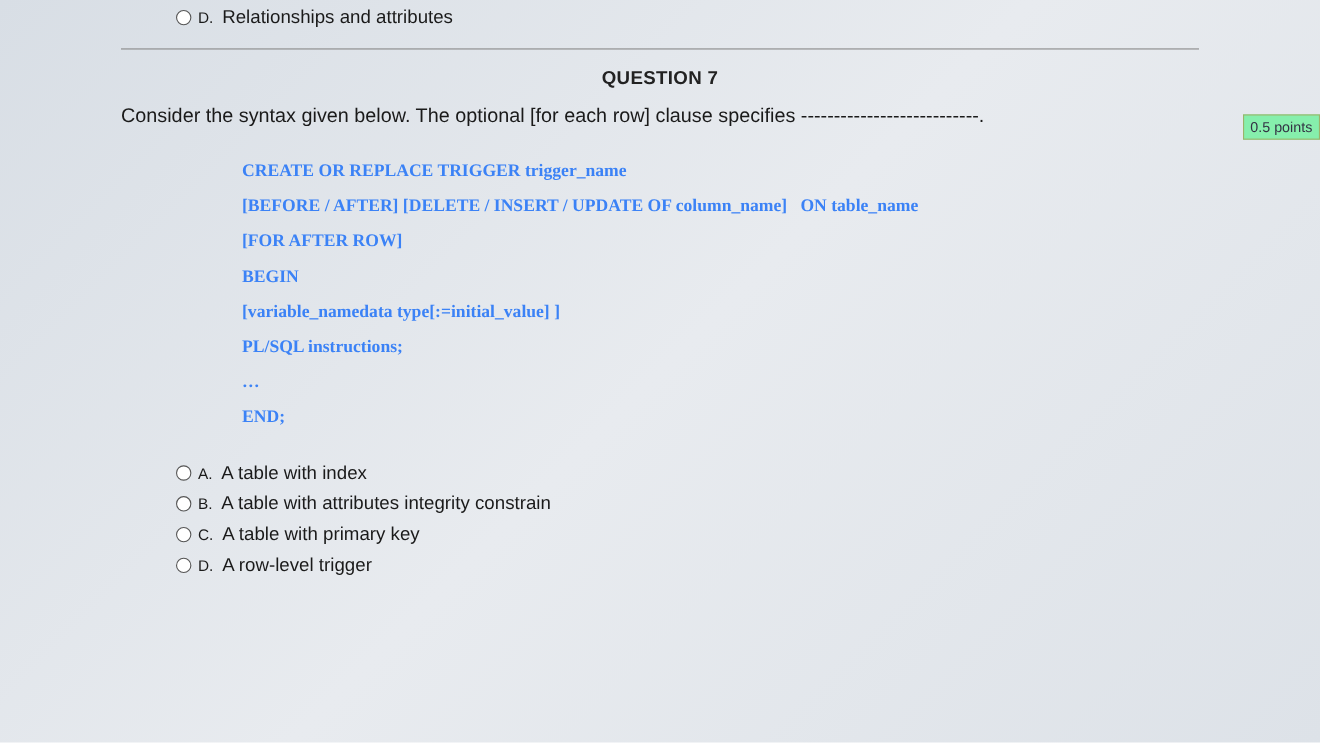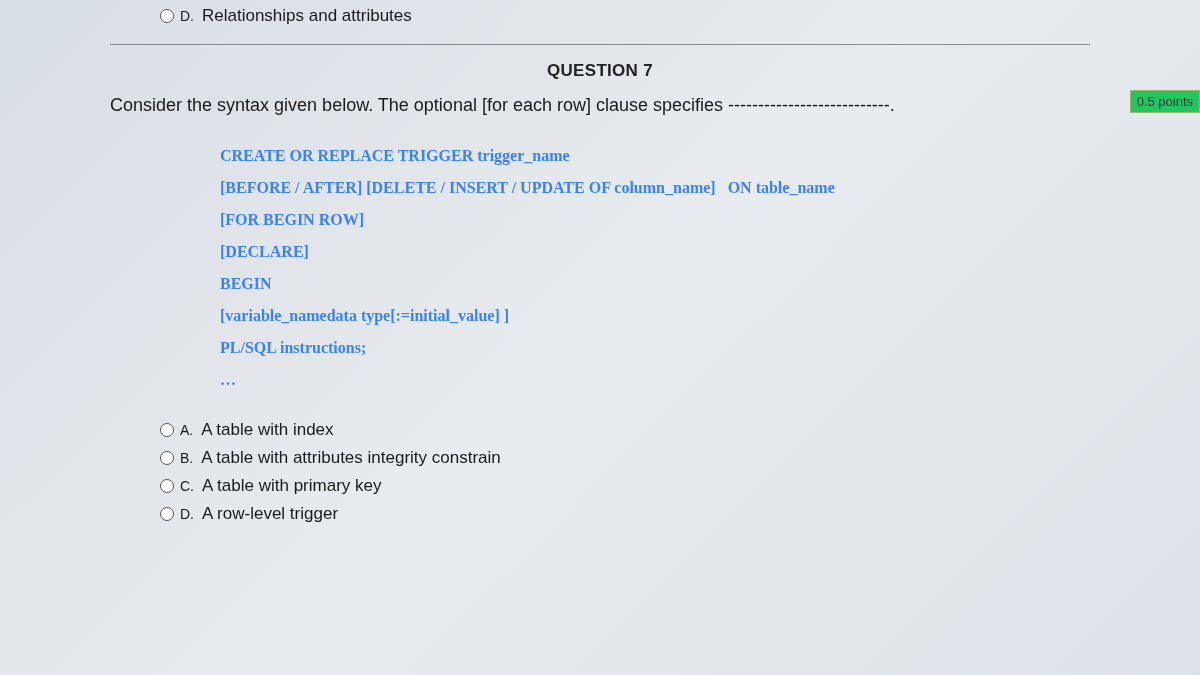--- a/index.html
+++ b/index.html
@@ -43,23 +43,23 @@
     padding-top: 16px;
   }
   .qtitle {
     font-weight: bold;
     font-size: 17px;
     letter-spacing: 0.3px;
     color: #222;
   }
   .points-badge {
     position: absolute;
-    top: 90px;
+    top: 104px;
     right: 0;
-    background: #22c55e;
+    background: #86efac;
     border: 1px solid #9bb36a;
     font-size: 13px;
     padding: 3px 6px;
     color: #334;
   }
   .prompt {
     font-size: 18px;
     margin-top: 14px;
     color: #1a1a1a;
   }
@@ -101,26 +101,26 @@
     <div class="qtitle">QUESTION 7</div>
   </div>
 
   <div class="points-badge">0.5 points</div>
 
   <div class="prompt">Consider the syntax given below. The optional [for each row] clause specifies ---------------------------.</div>
 
   <div class="code-block">
     <div class="code-line">CREATE OR REPLACE TRIGGER trigger_name</div>
     <div class="code-line">[BEFORE / AFTER] [DELETE / INSERT / UPDATE OF column_name]   ON table_name</div>
-    <div class="code-line">[FOR BEGIN ROW]</div>
-    <div class="code-line">[DECLARE]</div>
+    <div class="code-line">[FOR AFTER ROW]</div>
     <div class="code-line">BEGIN</div>
     <div class="code-line">[variable_namedata type[:=initial_value] ]</div>
     <div class="code-line">PL/SQL instructions;</div>
     <div class="code-line">…</div>
+    <div class="code-line">END;</div>
   </div>
 
   <div class="options">
     <div class="option-row">
       <span class="radio"></span>
       <span class="opt-letter">A.</span>
       <span>A table with index</span>
     </div>
     <div class="option-row">
       <span class="radio"></span>

